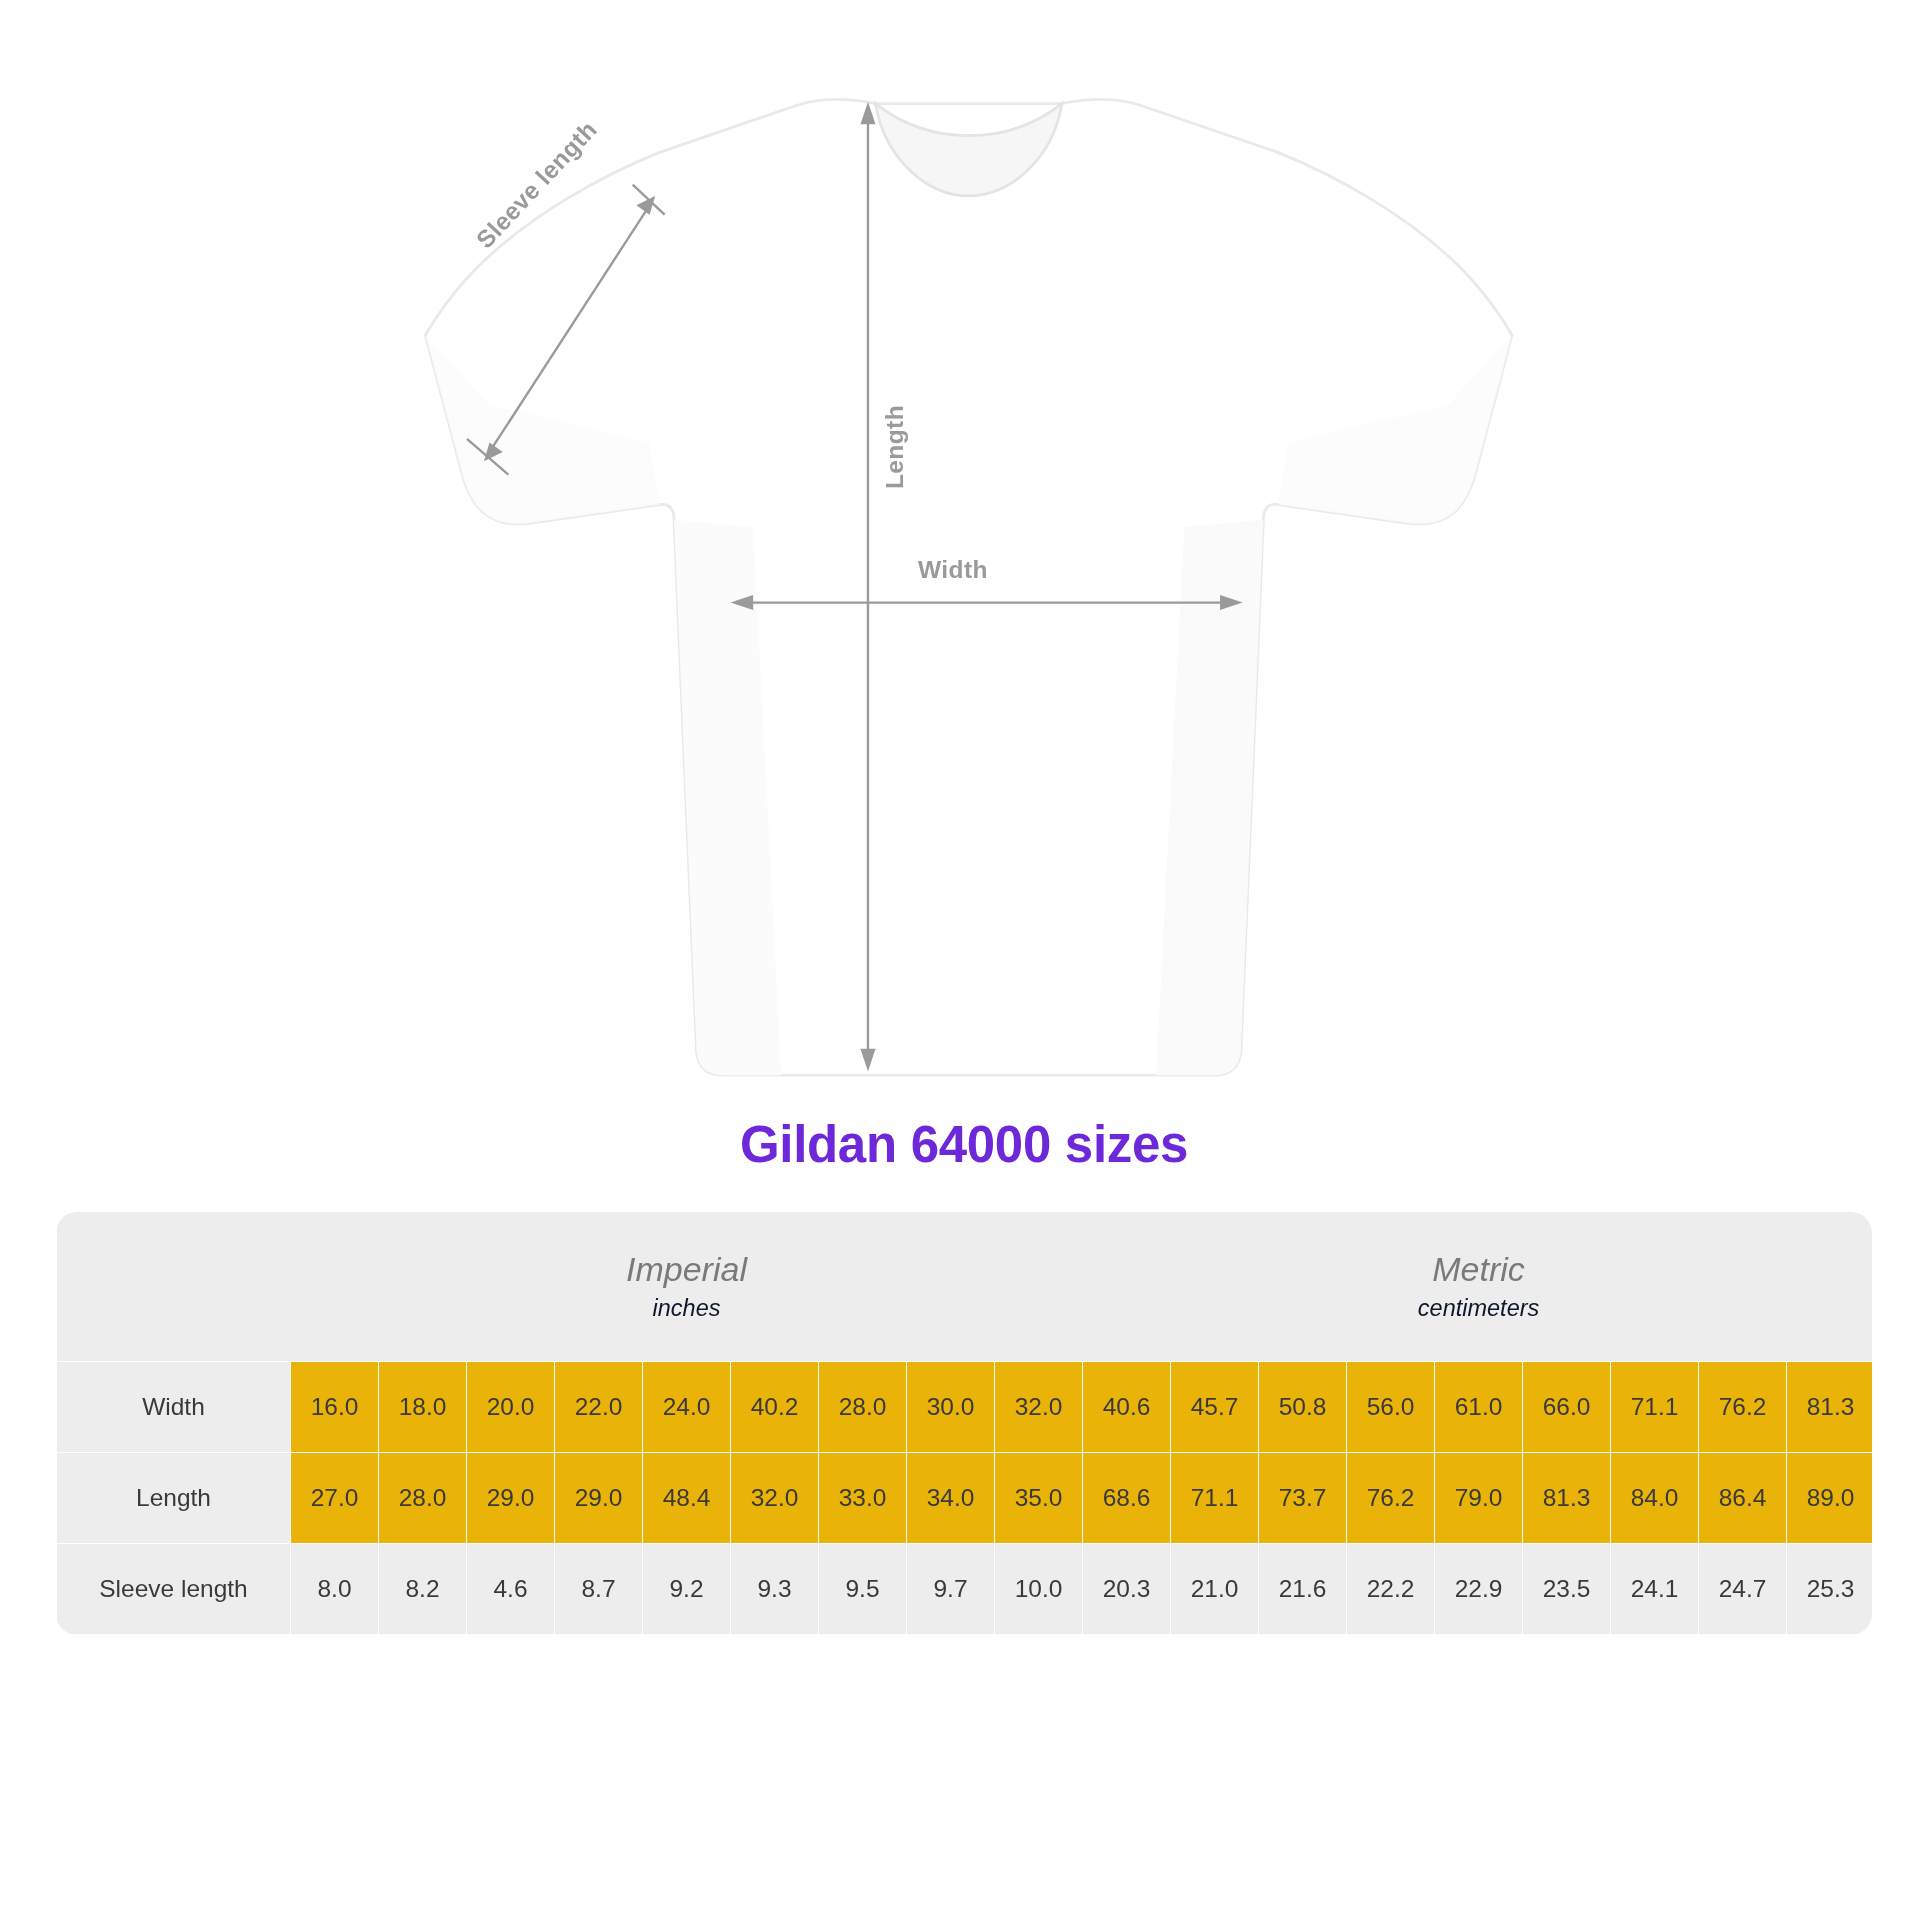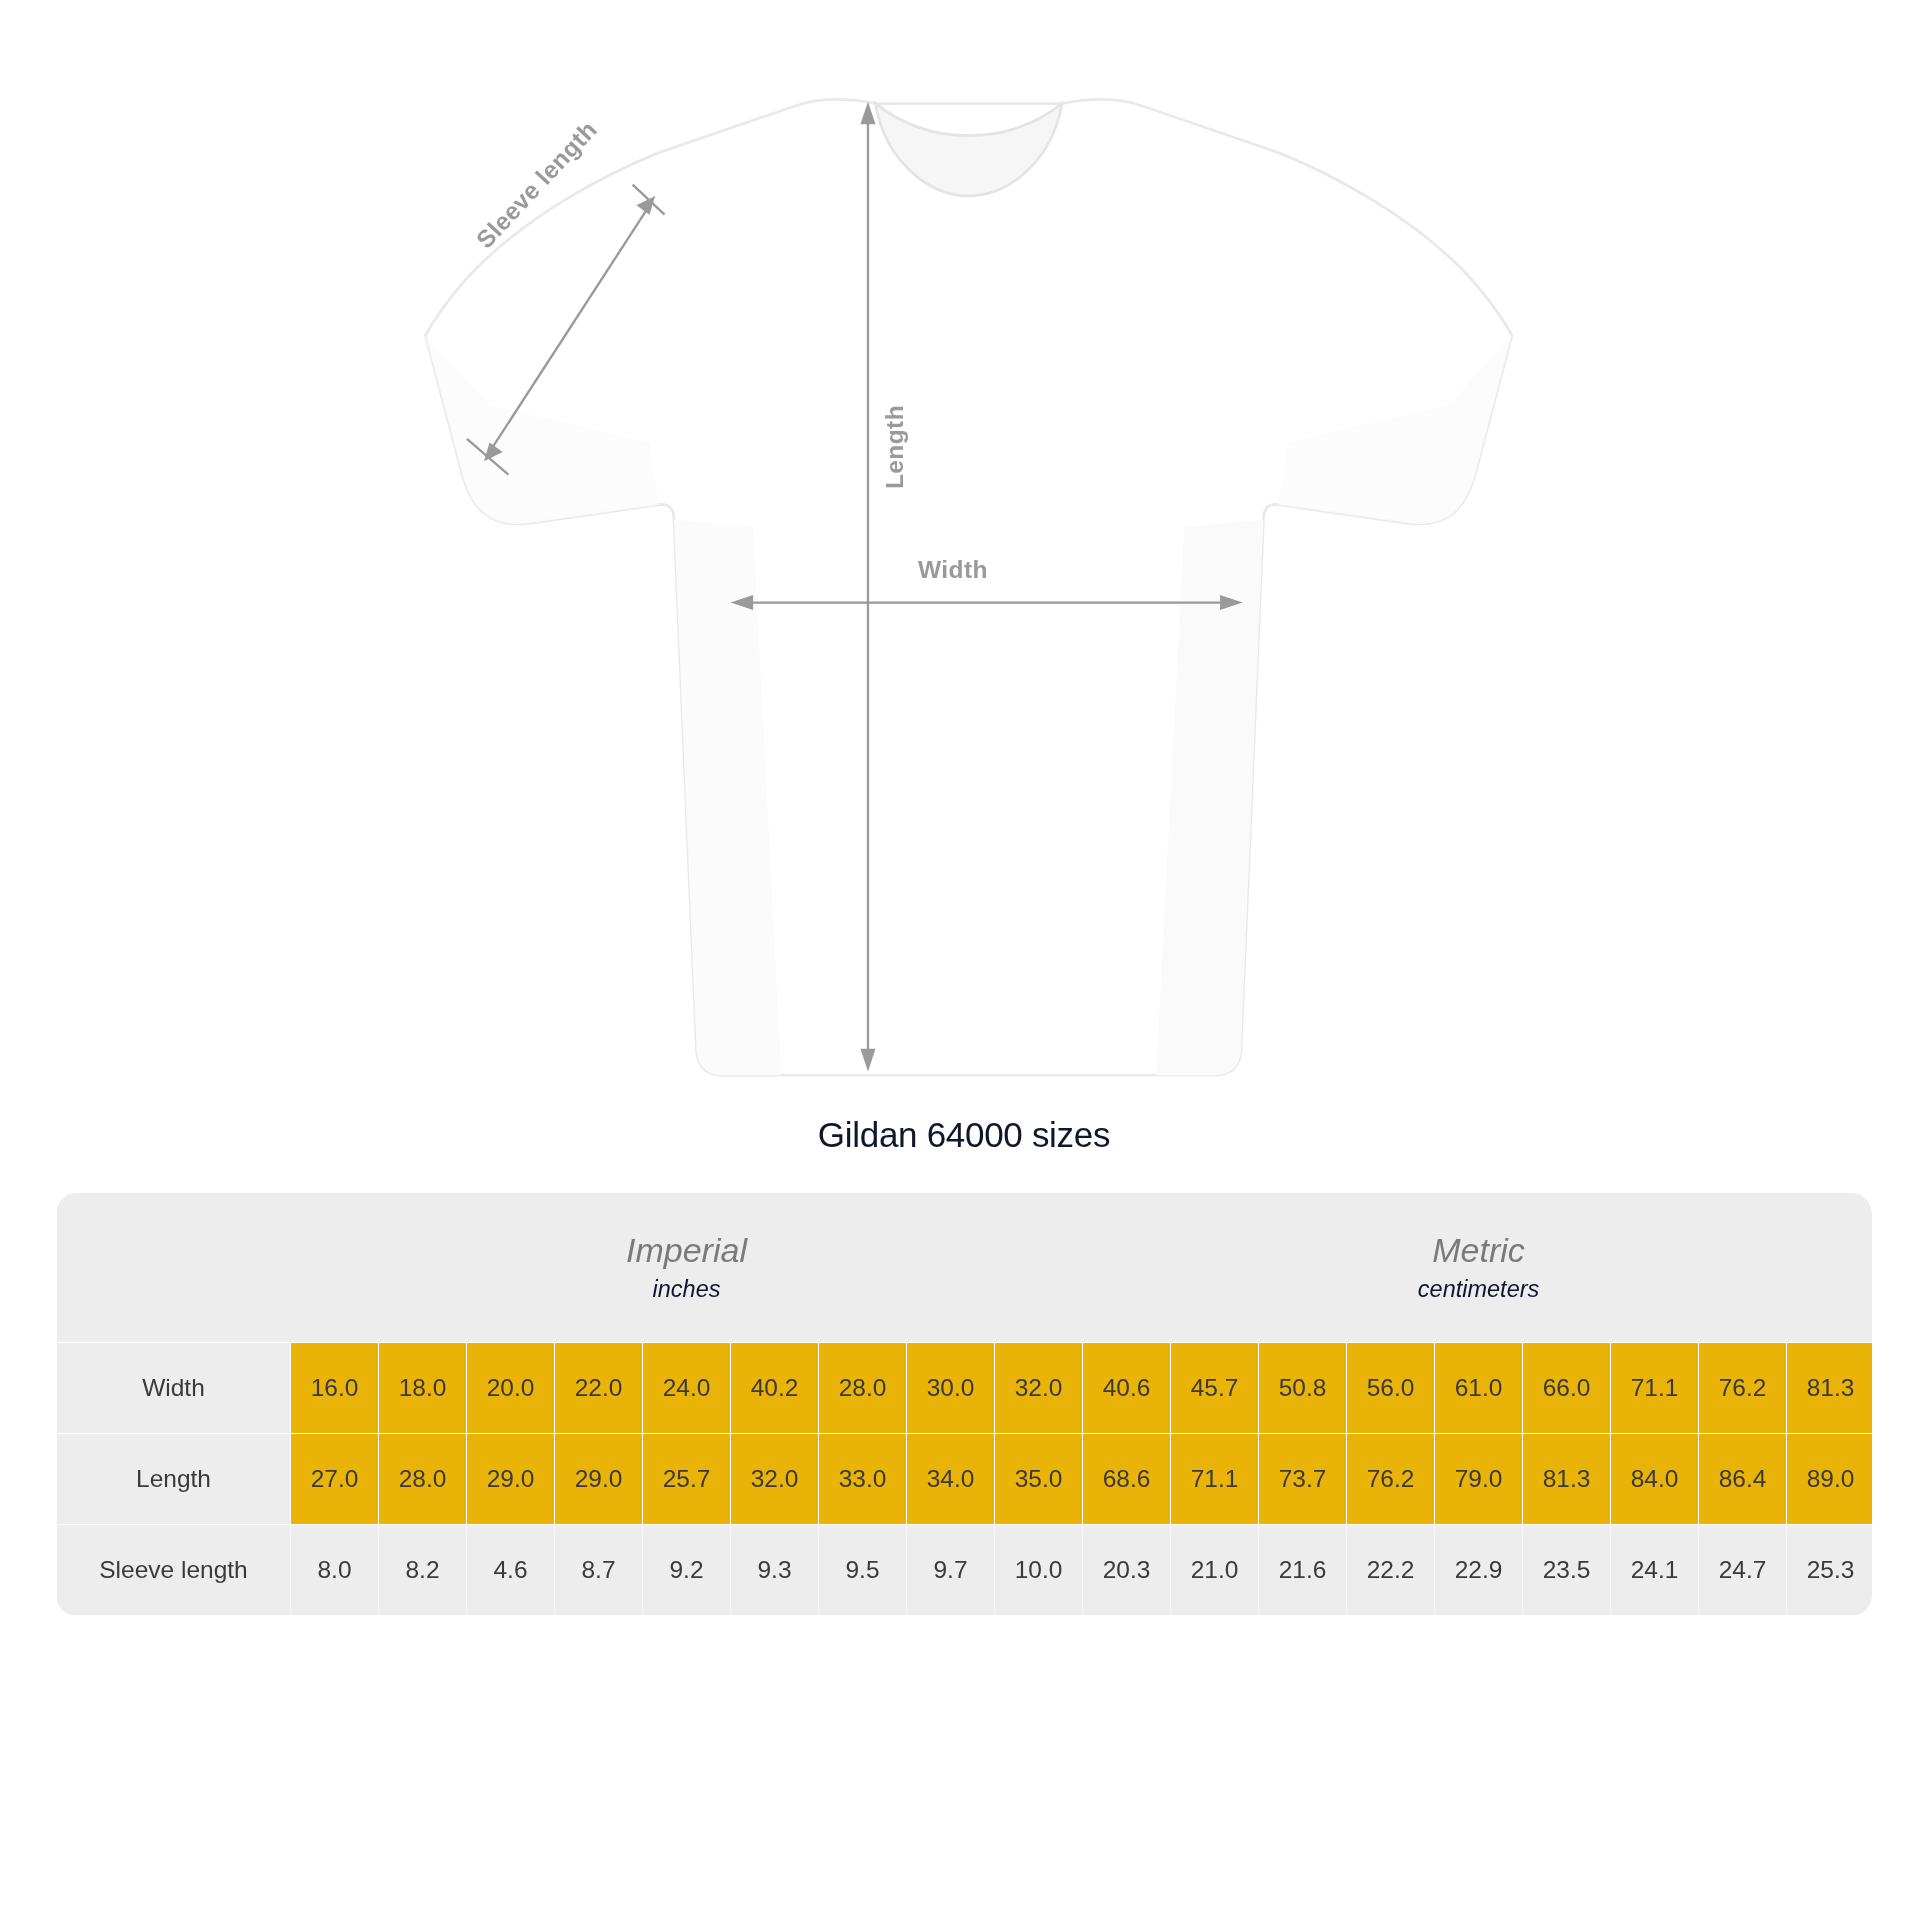--- a/index.html
+++ b/index.html
@@ -56,23 +56,23 @@
     transform: rotate(-47deg);
     transform-origin: left top;
   }
 
   
   .title-block {
     text-align: center;
     margin-top: 3.8px;
   }
   .chart-title {
-    font-size: 35px;
-    font-weight: normal;
-    color: #0f172a;
+    font-size: 51px;
+    font-weight: bold;
+    color: #6d28d9;
     margin: 0;
     letter-spacing: -0.3px;
   }
   .chart-note {
     font-size: 23.5px;
     font-style: italic;
     color: #5c5c5c;
     margin-top: 21px;
   }
 
@@ -281,21 +281,21 @@
           <td>76.2</td>
           <td>81.3</td>
         </tr>
 
         <tr class="band-light">
           <td class="rowlabel">Length</td>
           <td>27.0</td>
           <td>28.0</td>
           <td>29.0</td>
           <td>29.0</td>
-          <td>25.7</td>
+          <td>48.4</td>
           <td>32.0</td>
           <td>33.0</td>
           <td>34.0</td>
           <td>35.0</td>
           <td>68.6</td>
           <td>71.1</td>
           <td>73.7</td>
           <td>76.2</td>
           <td>79.0</td>
           <td>81.3</td>

